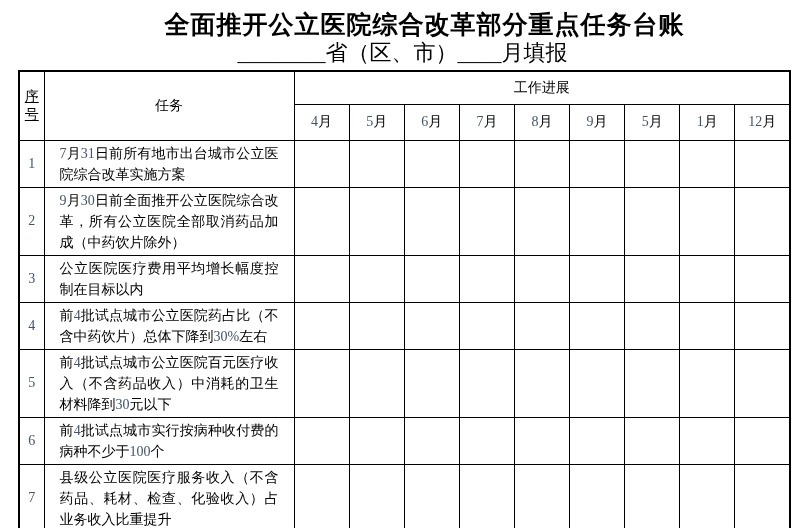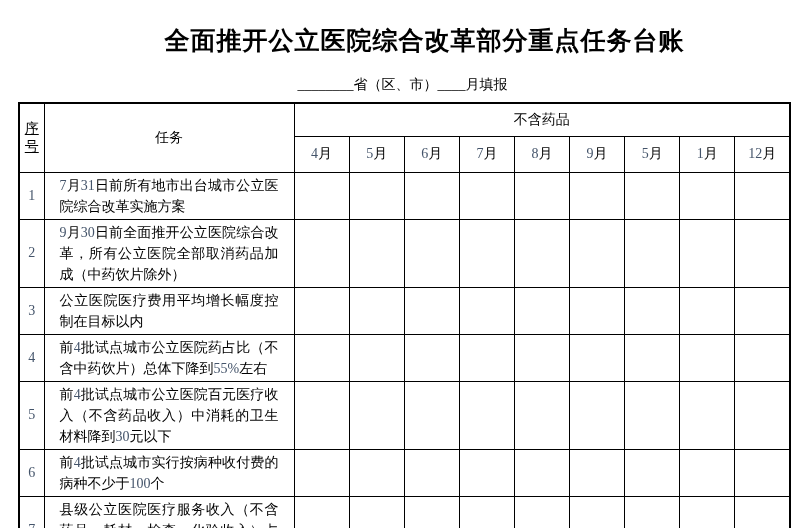--- a/index.html
+++ b/index.html
@@ -10,28 +10,28 @@
     color: #000000;
     font-family: "Liberation Serif", "DejaVu Serif", serif;
   }
   .page { width: 805px; height: 528px; overflow: hidden; }
 
   .title {
     text-align: center;
     font-size: 25px;
     font-weight: bold;
     letter-spacing: 1px;
-    margin: 16px;
+    margin: 0;
     padding-top: 10px;
     line-height: 30px;
     padding-left: 44px;
   }
   .subtitle {
     text-align: center;
-    font-size: 14px;
+    font-size: 22px;
     margin: 0;
     padding-top: 3px;
     line-height: 20px;
   }
 
   table.ledger {
     border-collapse: collapse;
     table-layout: fixed;
     width: 773px;
     margin: 7px 0 0 18px;
@@ -91,21 +91,21 @@
         <col>
         <col>
         <col>
         <col>
         <col>
     </colgroup>
     <thead>
       <tr class="hdr1">
         <th class="h-index" rowspan="2">序号</th>
         <th rowspan="2">任务</th>
-        <th colspan="9">不含药品</th>
+        <th colspan="9">工作进展</th>
       </tr>
       <tr class="hdr2">
         <th><span class="num">4</span>月</th>
         <th><span class="num">5</span>月</th>
         <th><span class="num">6</span>月</th>
         <th><span class="num">7</span>月</th>
         <th><span class="num">8</span>月</th>
         <th><span class="num">9</span>月</th>
         <th><span class="num">5</span>月</th>
         <th><span class="num">1</span>月</th>
@@ -147,21 +147,21 @@
           <td></td>
           <td></td>
           <td></td>
           <td></td>
           <td></td>
           <td></td>
           <td></td>
       </tr>
       <tr class="r4">
         <td class="cell-index"><span class="num">4</span></td>
-        <td class="cell-task">前<span class="num">4</span>批试点城市公立医院药占比（不含中药饮片）总体下降到<span class="num">55%</span>左右</td>
+        <td class="cell-task">前<span class="num">4</span>批试点城市公立医院药占比（不含中药饮片）总体下降到<span class="num">30%</span>左右</td>
         <td></td>
           <td></td>
           <td></td>
           <td></td>
           <td></td>
           <td></td>
           <td></td>
           <td></td>
           <td></td>
       </tr>

